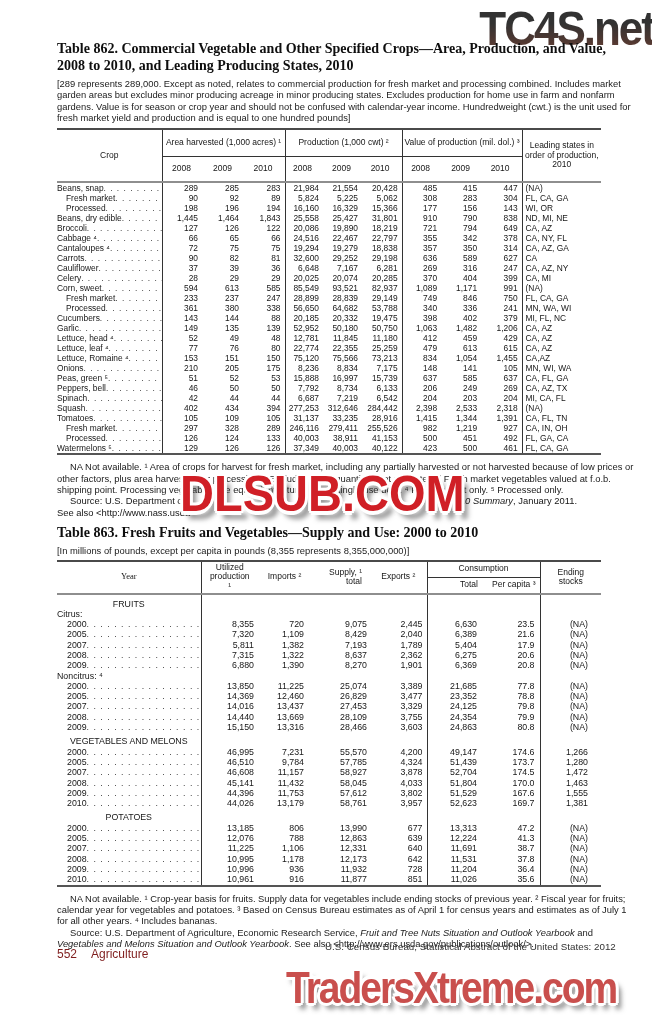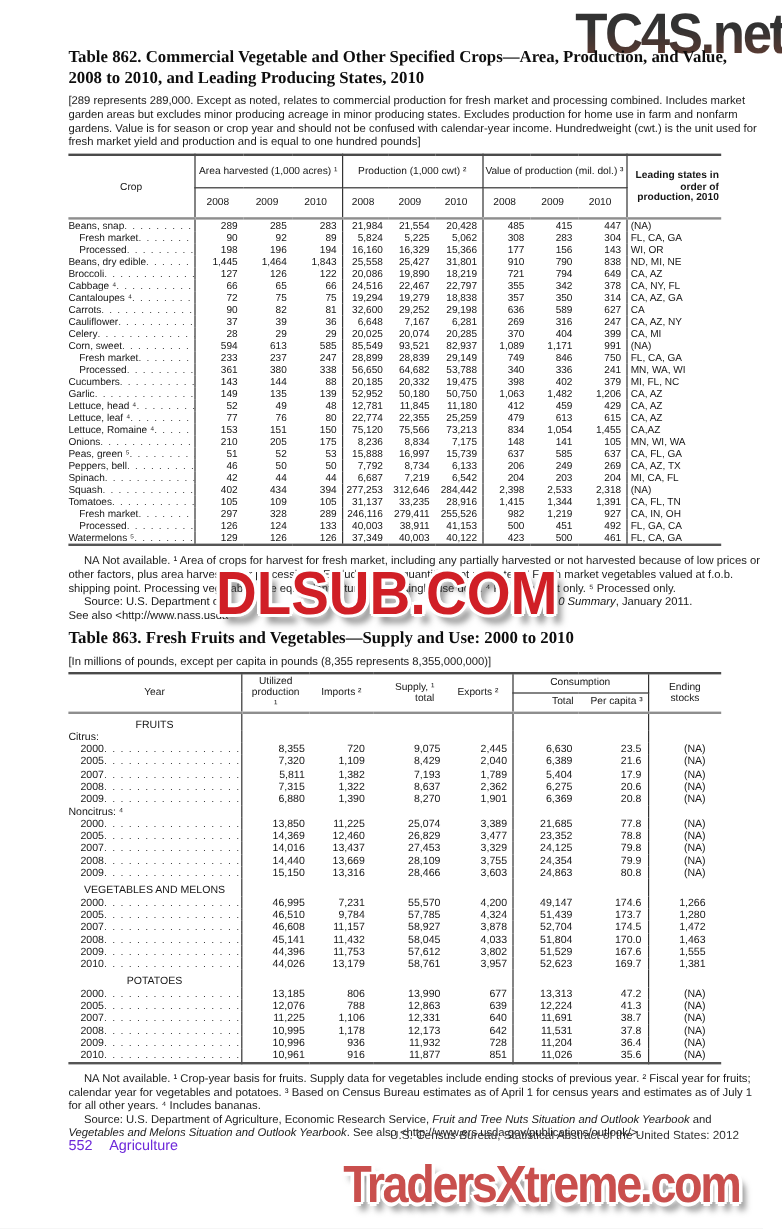--- a/index.html
+++ b/index.html
@@ -26,51 +26,51 @@
   
   #t862 td{font-size:8.4px;line-height:10px;height:10px;white-space:nowrap;}
   #t862 td.num{text-align:right;padding-right:5px;}
   #t862 td.num.vr{padding-right:4px;}
   #t862 td.states{padding-left:3px;}
   .cropflex{display:flex;align-items:baseline;}
   .cropflex.ind{padding-left:9px;}
   .leader{flex:1;overflow:hidden;white-space:nowrap;color:#3a3a3a;}
   .leader::after{content:". . . . . . . . . . . . . . . . . . . . . . . . . . . . . . . . . . . .";letter-spacing:1px;}
   #t862 .crop-h{text-align:center;}
-  #t862 .lead-h{text-align:right;padding:0 2px;font-weight:bold;}
+  #t862 .lead-h{text-align:center;padding:0 2px;}
 
   
   #t863 td{font-size:8.8px;line-height:10.3px;height:10.3px;white-space:nowrap;}
   #t863 td.num{text-align:right;}
   #t863 .c0{padding-right:4px;}
   #t863 .c1{padding-right:7px;}
   #t863 .c2{padding-right:3px;}
   #t863 .c3{padding-right:4px;}
   #t863 .c4{padding-right:5px;}
   #t863 .c5{padding-right:5px;}
   #t863 .c6{padding-right:13px;}
-  #t863 .year-h{text-align:center;}
+  #t863 .year-h{text-align:center;font-family:Liberation Serif, serif;}
   #t863 .hc{text-align:center;}
   #t863 .hr{text-align:right;padding-right:4px;}
   #t863 td.seclabel{text-align:center;font-size:8.8px;padding-top:4px;}
   #t863 td.sublabel{text-align:left;}
   #t863 .ycell{padding-left:10px;}
 
   
   .footnote,.source{font-size:9.4px;line-height:11.4px;margin:0;width:578px;color:#1b1b1b;}
   .footnote{text-indent:13px;margin-top:6px;}
   .source{text-indent:13px;}
   .source i,.footnote i{}
   .srcline1{display:flex;width:520px;font-size:9.4px;line-height:11.4px;text-indent:0;}
   .srcline1 .left{padding-left:13px;}
   .srcline1 .right{margin-left:auto;}
   .srcline2{font-size:9.4px;line-height:11.4px;}
 
   
-  .footer-left{position:absolute;left:57px;top:947px;font-size:12px;color:#6d28d9;}
+  .footer-left{position:absolute;left:57px;top:947px;font-size:12px;color:#7f1d1d;}
   .footer-left .pgnum{margin-right:14px;}
   .footer-credit{position:absolute;top:941px;left:325px;font-size:9.8px;color:#333;}
 
   
   .wm{position:absolute;font-weight:bold;white-space:nowrap;pointer-events:none;}
   .wm-top{top:2px;right:-2px;font-size:44px;letter-spacing:-2px;transform:scaleY(1.08);
           transform-origin:top;background:linear-gradient(#282828 40%,#4a2f28 75%,#7c463a);
           -webkit-background-clip:text;background-clip:text;color:transparent;opacity:.95;}
   .wm-mid{left:180px;top:466px;font-size:47px;letter-spacing:0px;transform:scaleY(1.08);
           color:#d01f26;

